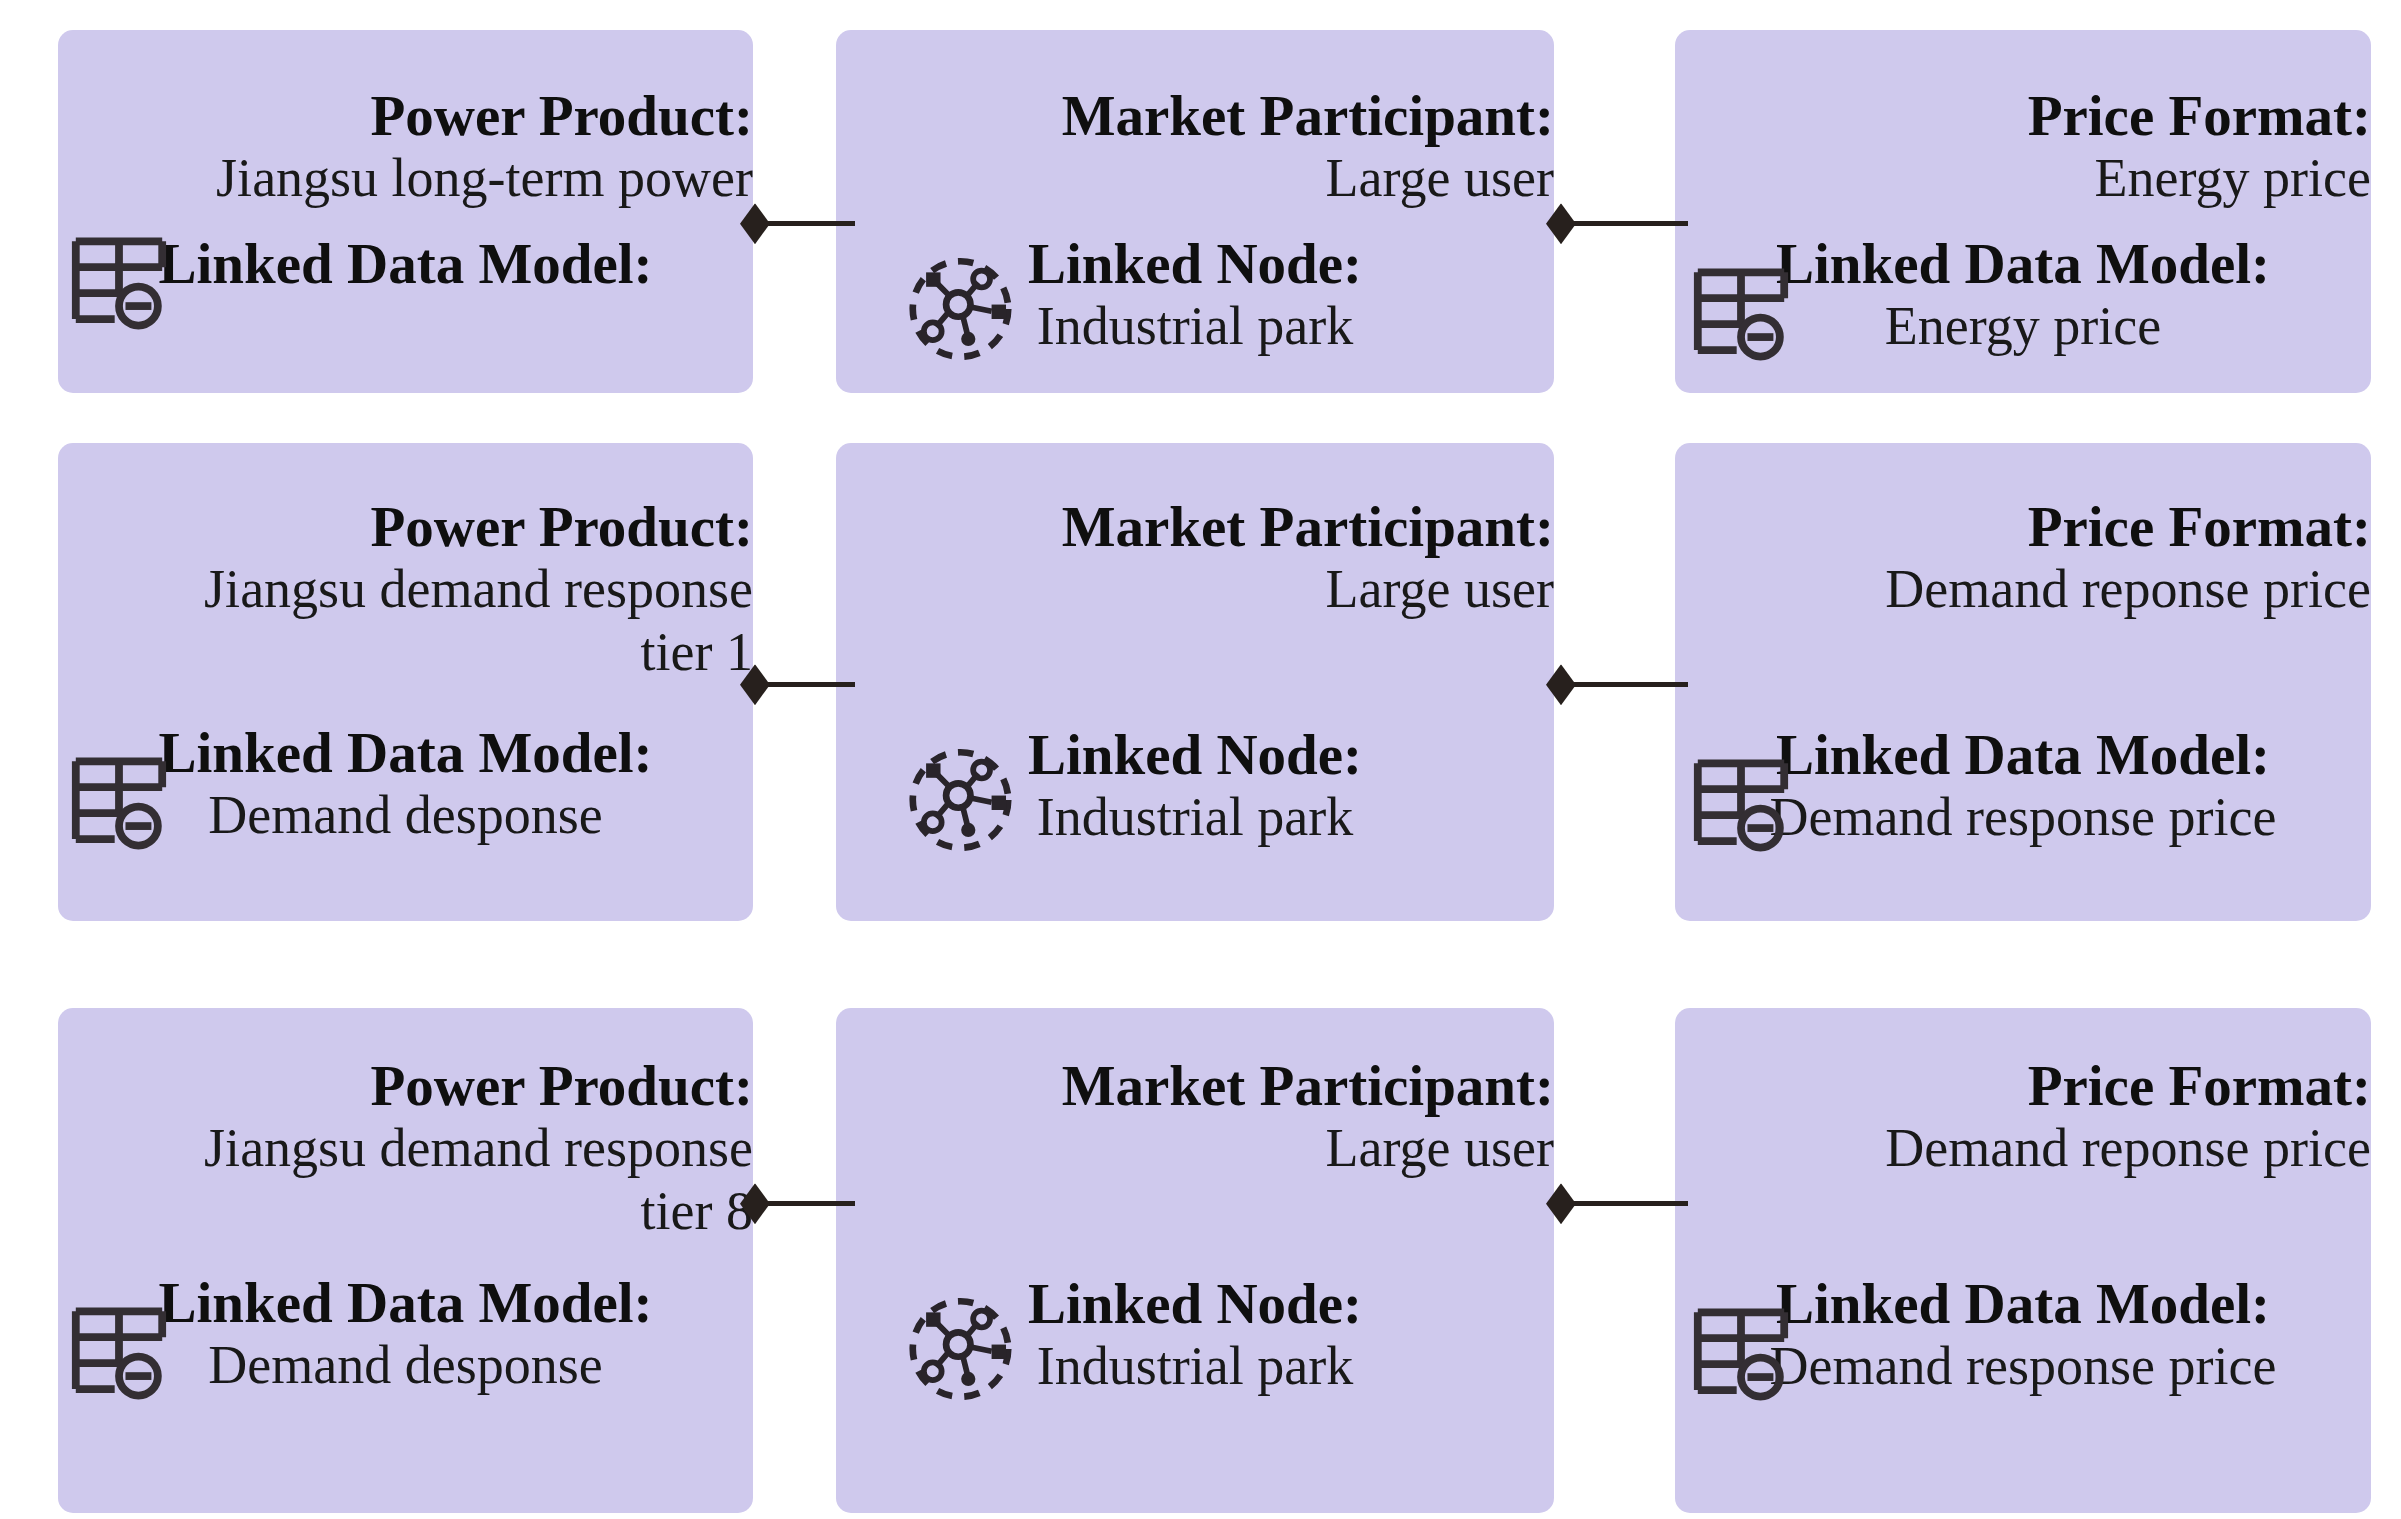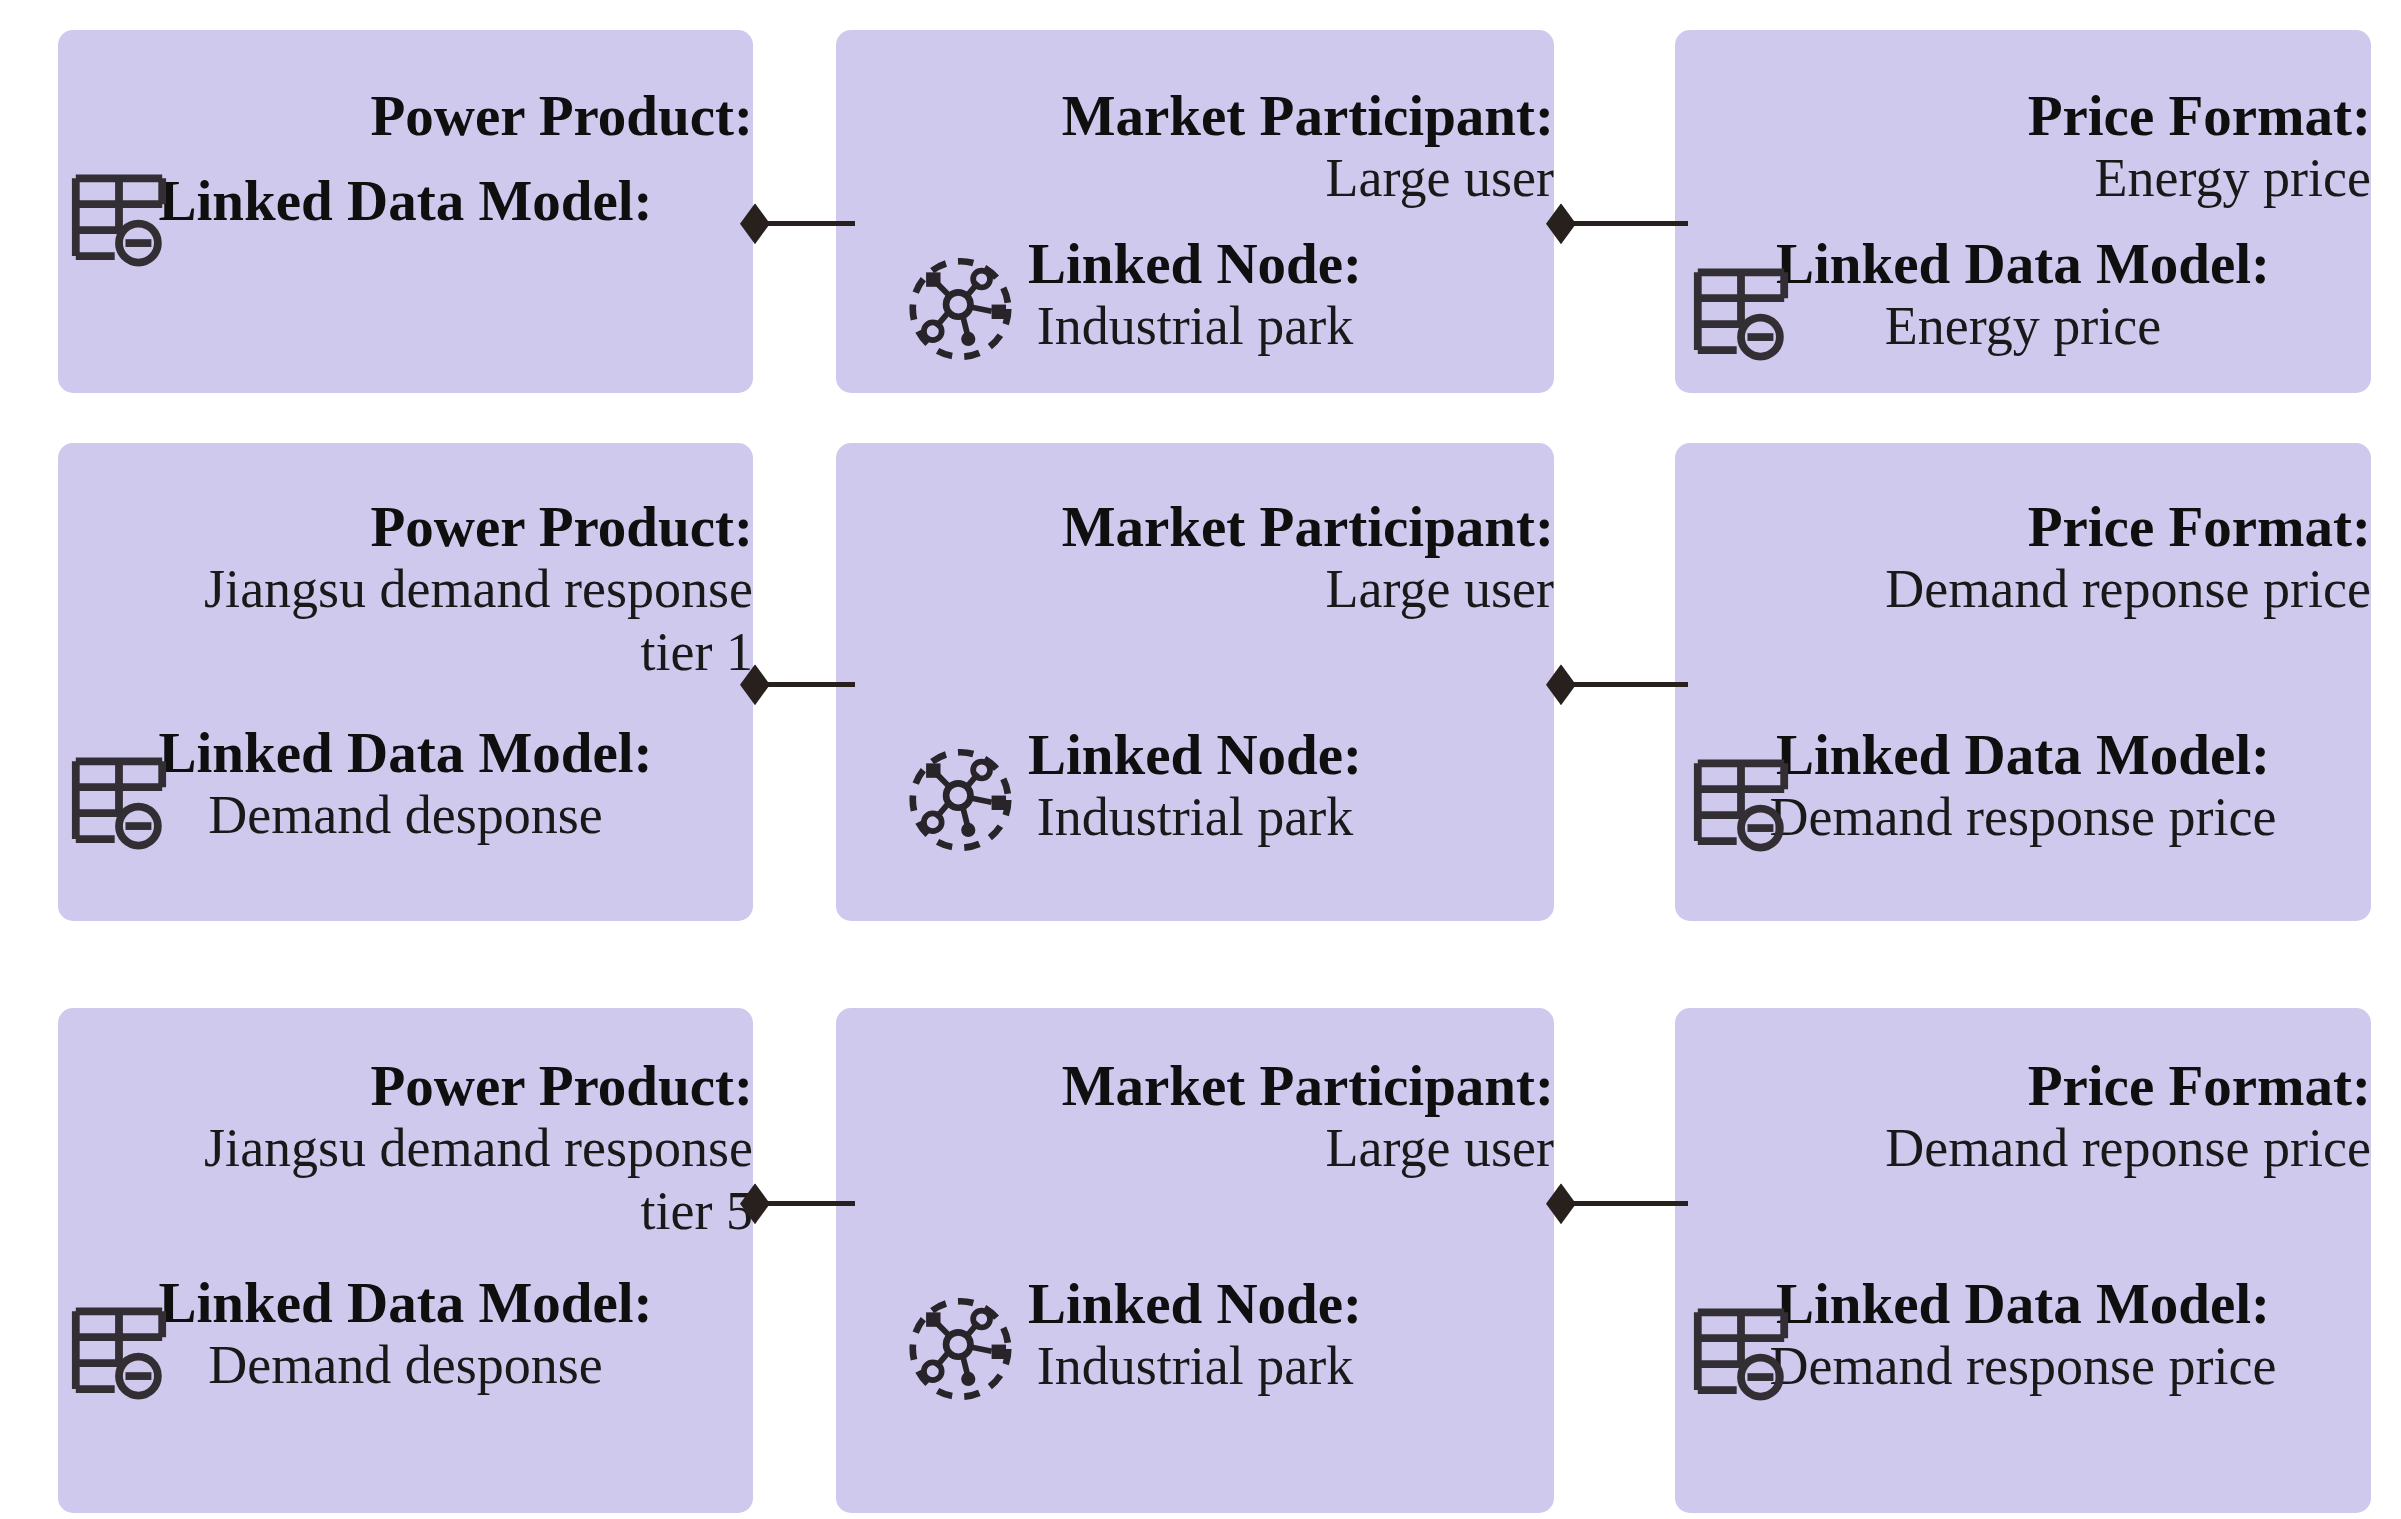--- a/index.html
+++ b/index.html
@@ -33,20 +33,21 @@
     clip-path:polygon(50% 0,100% 50%,50% 100%,0 50%);
   }
 </style>
 </head>
 <body>
 
 <div class="stage">
 
   <div class="card r1 four c1" style="left:58px;top:30px;width:695px;height:363px;">
     <div class="t">Power Product:</div>
+    <div class="v">Jiangsu long-term power</div>
     <div class="linked">
       <span class="icon">
         <svg width="108" height="108" viewBox="0 0 50 50" fill="none" stroke="#332e33" stroke-width="3.6">
           <path d="M5 8 H45 M5 8 V44 M45 8 V20 M25 8 V32 M5 20 H45 M5 32 H25 M5 44 H23"></path>
           <circle cx="34" cy="38" r="9"></circle>
             <path d="M28 38 H40"></path>
         </svg>
       </span>
       <div class="t">Linked Data Model:</div>
     </div>
@@ -145,21 +146,21 @@
       <div class="v">Demand response price</div>
     </div>
   </div>
 
   <div class="conn" style="left:756px;top:682px;width:99px;"></div>
   <div class="conn" style="left:1562px;top:682px;width:126px;"></div>
 
   <div class="card r3 five c1" style="left:58px;top:1008px;width:695px;height:505px;">
     <div class="t">Power Product:</div>
     <div class="v">Jiangsu demand response</div>
-    <div class="v">tier 5</div>
+    <div class="v">tier 8</div>
     <div class="linked">
       <span class="icon">
         <svg width="108" height="108" viewBox="0 0 50 50" fill="none" stroke="#332e33" stroke-width="3.6">
           <path d="M5 8 H45 M5 8 V44 M45 8 V20 M25 8 V32 M5 20 H45 M5 32 H25 M5 44 H23"></path>
           <circle cx="34" cy="38" r="9"></circle>
             <path d="M28 38 H40"></path>
         </svg>
       </span>
       <div class="t">Linked Data Model:</div>
       <div class="v">Demand desponse</div>

